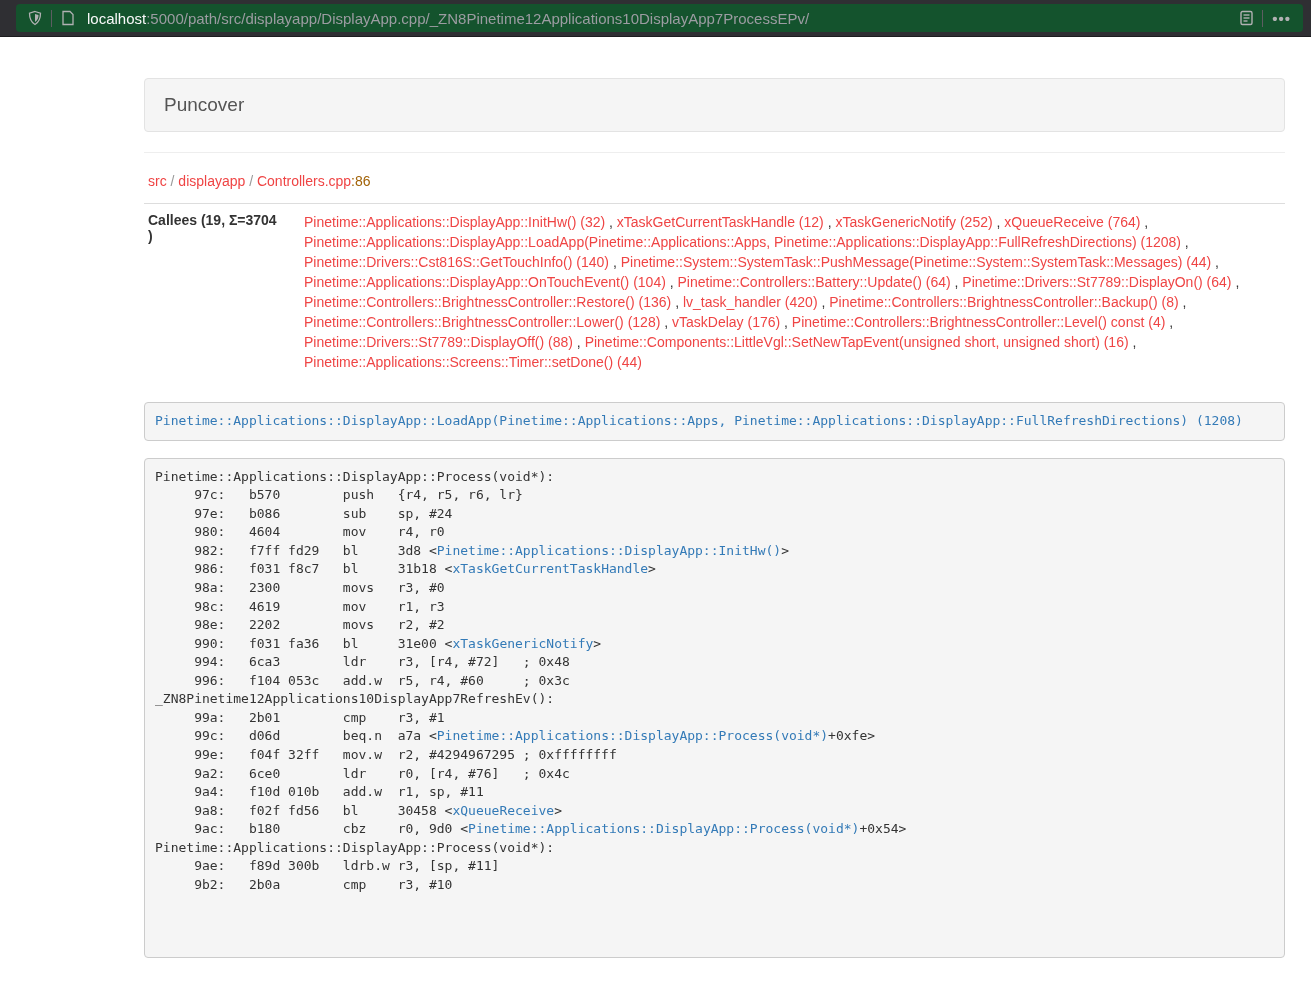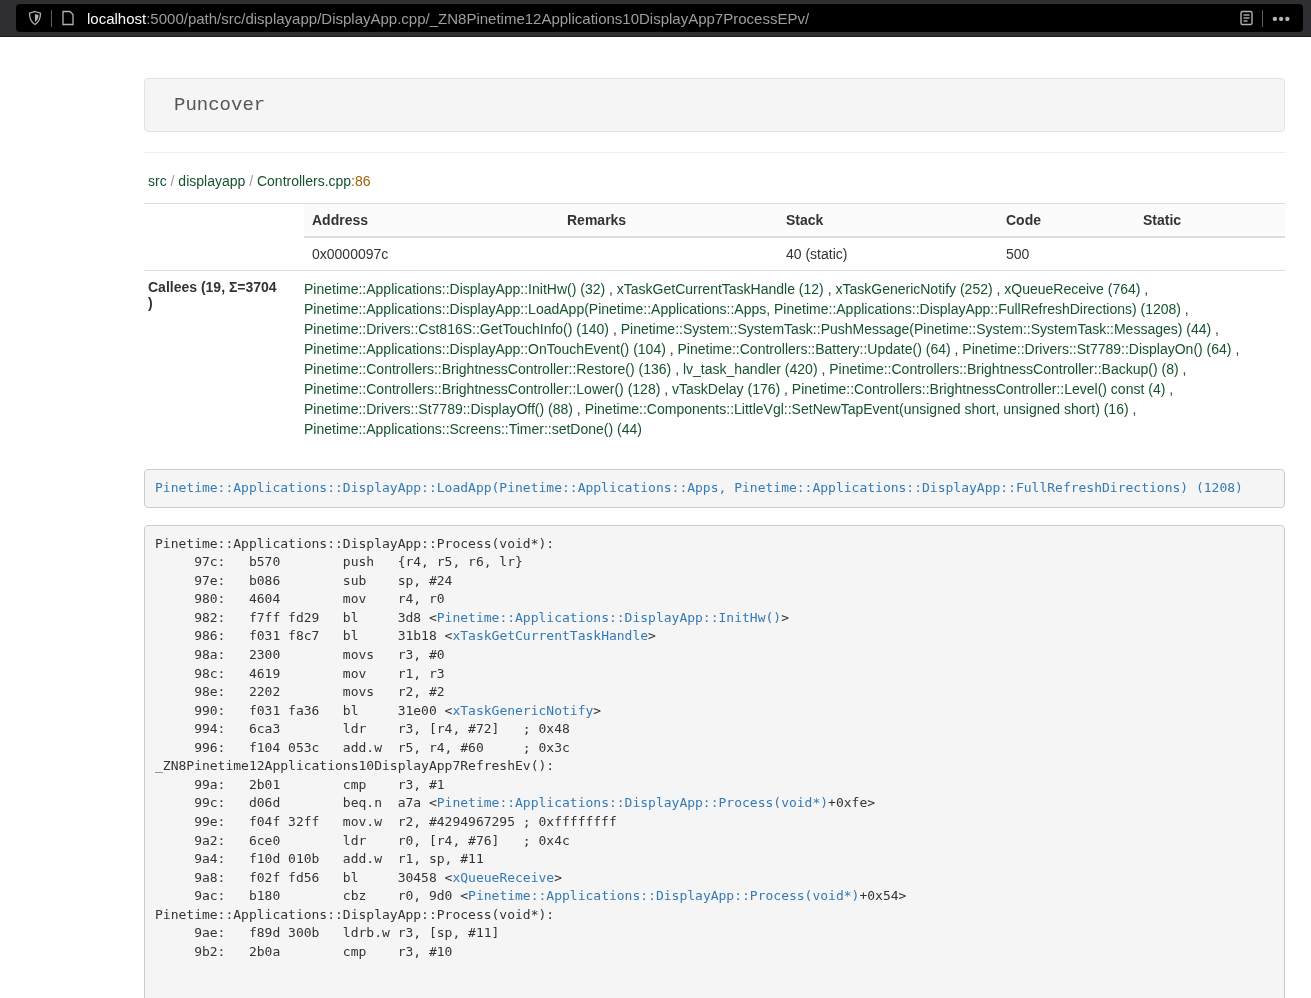--- a/index.html
+++ b/index.html
@@ -2,38 +2,38 @@
 <html><head>
 <meta charset="utf-8">
 <style>
   * { box-sizing: border-box; margin: 0; padding: 0; }
   html, body { width: 1311px; height: 998px; overflow: hidden; background: #fff;
     font-family: "Liberation Sans", sans-serif; color: #333; }
 
   
   .toolbar { height: 37px; background: #2f2f33; border-bottom: 1px solid #1c1c1f;
     display: flex; align-items: center; padding: 0 8px 0 16px; }
-  .urlbar { flex: 1; height: 28px; background: #000000; border-radius: 4px;
+  .urlbar { flex: 1; height: 28px; background: #14532d; border-radius: 4px;
     display: flex; align-items: center; padding: 0 6px; }
   .urlbar .seg-icon { display: flex; align-items: center; justify-content: center;
     width: 26px; height: 24px; cursor: pointer; }
   .v-divider { width: 1px; height: 17px; background: #5d5d62; margin: 0 3px; }
   .url-text { flex: 1; font-size: 15px; color: #9c9ca2; white-space: nowrap;
     overflow: hidden; margin-left: 6px; cursor: text; }
   .url-text .host { color: #f9f9fa; }
   .dots { color: #b1b1b3; font-size: 15px; letter-spacing: 1px; font-weight: bold;
     padding: 0 6px; cursor: pointer; }
 
   
   .content { margin: 0 26px 0 144px; width: 1141px; }
   .well { margin-top: 41px; background: #f5f5f5; border: 1px solid #e3e3e3;
-    border-radius: 4px; padding: 15px 29px; font-size: 19px; color: #555; font-family: Liberation Mono, monospace; }
+    border-radius: 4px; padding: 15px 19px; font-size: 19px; color: #555; }
   hr.rule { border: none; border-top: 1px solid #eee; margin: 20px 0; }
   .crumbs { margin: 18px 0 14px 4px; font-size: 14px; }
-  a.lnk { color: #14532d; text-decoration: none; cursor: pointer; }
+  a.lnk { color: #ef4444; text-decoration: none; cursor: pointer; }
   .crumb-sep { color: #999; }
   .crumb-line { color: #a16207; }
 
   table.fn-table { width: 100%; border-collapse: collapse; font-size: 14px; }
   table.fn-table > tbody > tr > th,
   table.fn-table > tbody > tr > td { border-top: 1px solid #ddd; padding: 8px 8px 8px 4px;
     text-align: left; vertical-align: top; }
   table.fn-table > tbody > tr > th { width: 148px; font-weight: bold; }
   table.fn-table > tbody > tr > td { padding-left: 12px; }
   td.nested-cell { padding: 0 0 0 12px !important; }
@@ -98,45 +98,20 @@
     <a class="lnk">src</a>
     <span class="crumb-sep">/</span>
     <a class="lnk">displayapp</a>
     <span class="crumb-sep">/</span>
     <a class="lnk">Controllers.cpp</a><span class="crumb-line">:86</span>
   </div>
 
   <table class="fn-table">
     <tbody>
       <tr>
-        <th></th>
-        <td class="nested-cell">
-          <table class="detail">
-            <thead>
-              <tr>
-                <th class="col-address">Address</th>
-                <th class="col-remarks">Remarks</th>
-                <th class="col-stack">Stack</th>
-                <th class="col-code">Code</th>
-                <th>Static</th>
-              </tr>
-            </thead>
-            <tbody>
-              <tr>
-                <td>0x0000097c</td>
-                <td></td>
-                <td>40 (static)</td>
-                <td>500</td>
-                <td></td>
-              </tr>
-            </tbody>
-          </table>
-        </td>
-      </tr>
-      <tr>
         <th>Callees (19, Σ=3704 )</th>
         <td class="callees"><a href="#" class="lnk">Pinetime::Applications::DisplayApp::InitHw() (32)</a> , <a href="#" class="lnk">xTaskGetCurrentTaskHandle (12)</a> , <a href="#" class="lnk">xTaskGenericNotify (252)</a> , <a href="#" class="lnk">xQueueReceive (764)</a> , <a href="#" class="lnk">Pinetime::Applications::DisplayApp::LoadApp(Pinetime::Applications::Apps, Pinetime::Applications::DisplayApp::FullRefreshDirections) (1208)</a> , <a href="#" class="lnk">Pinetime::Drivers::Cst816S::GetTouchInfo() (140)</a> , <a href="#" class="lnk">Pinetime::System::SystemTask::PushMessage(Pinetime::System::SystemTask::Messages) (44)</a> , <a href="#" class="lnk">Pinetime::Applications::DisplayApp::OnTouchEvent() (104)</a> , <a href="#" class="lnk">Pinetime::Controllers::Battery::Update() (64)</a> , <a href="#" class="lnk">Pinetime::Drivers::St7789::DisplayOn() (64)</a> , <a href="#" class="lnk">Pinetime::Controllers::BrightnessController::Restore() (136)</a> , <a href="#" class="lnk">lv_task_handler (420)</a> , <a href="#" class="lnk">Pinetime::Controllers::BrightnessController::Backup() (8)</a> , <a href="#" class="lnk">Pinetime::Controllers::BrightnessController::Lower() (128)</a> , <a href="#" class="lnk">vTaskDelay (176)</a> , <a href="#" class="lnk">Pinetime::Controllers::BrightnessController::Level() const (4)</a> , <a href="#" class="lnk">Pinetime::Drivers::St7789::DisplayOff() (88)</a> , <a href="#" class="lnk">Pinetime::Components::LittleVgl::SetNewTapEvent(unsigned short, unsigned short) (16)</a> , <a href="#" class="lnk">Pinetime::Applications::Screens::Timer::setDone() (44)</a></td>
       </tr>
     </tbody>
   </table>
 
   <pre class="codebox load-box"><a class="lnk" href="#">Pinetime::Applications::DisplayApp::LoadApp(Pinetime::Applications::Apps, Pinetime::Applications::DisplayApp::FullRefreshDirections) (1208)</a></pre>
 
   <pre class="codebox asm-box">Pinetime::Applications::DisplayApp::Process(void*):
      97c:   b570        push   {r4, r5, r6, lr}

